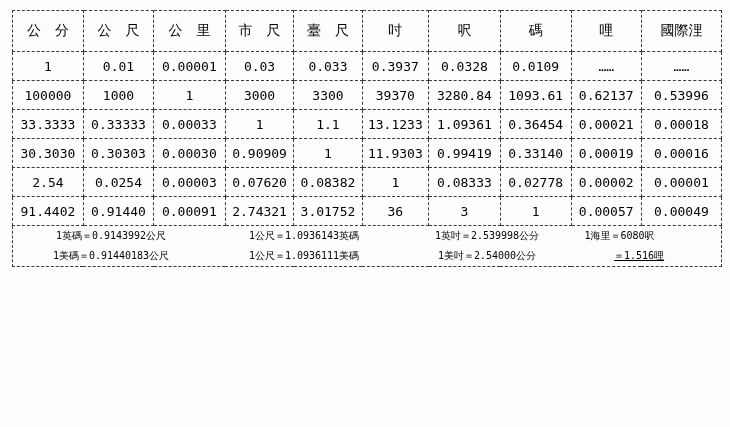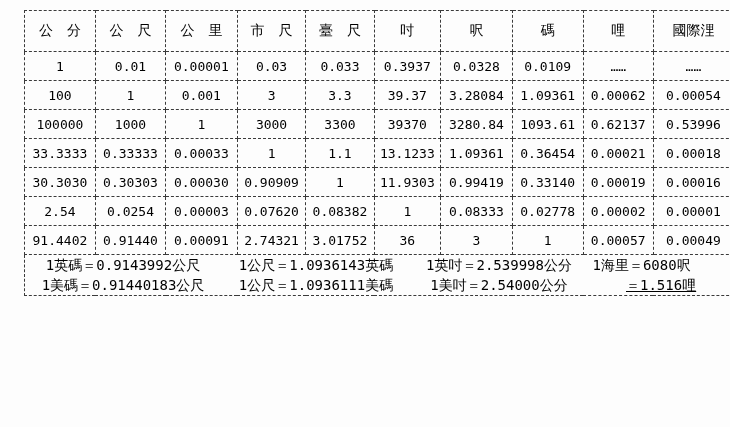--- a/index.html
+++ b/index.html
@@ -5,21 +5,21 @@
   * { box-sizing: border-box; }
   html, body { margin: 0; padding: 0; }
   body {
     width: 730px;
     height: 427px;
     background: #fdfdfd;
     color: #000;
     font-family: "DejaVu Sans Mono", "Liberation Mono", monospace;
     overflow: hidden;
   }
-  .sheet { padding: 10px 0 0 12px; margin-left: 12px; }
+  .sheet { padding: 10px 0 0 12px; }
 
   table.conv {
     border-collapse: collapse;
     width: 710px;
     table-layout: fixed;
   }
   table.conv th,
   table.conv td {
     border: 1px dashed #3a3a3a;
     text-align: center;
@@ -37,21 +37,21 @@
     height: 29px;
     font-size: 13px;
   }
   td.fncell {
     padding: 7px 0 9px 18px;
     text-align: left;
     height: auto;
   }
   .fnwrap { display: flex; }
   .fncol {
-    font-size: 14px;
+    font-size: 10px;
     line-height: 20px;
     white-space: nowrap;
   }
   .fncol:nth-child(1) { width: 196px; }
   .fncol:nth-child(2) { width: 190px; }
   .fncol:nth-child(3) { width: 176px; }
   .fncol:nth-child(4) { width: auto; }
   .fnline.indent { margin-left: 39px; text-decoration: underline; }
 </style>
 </head>
@@ -90,32 +90,20 @@
           <td>1</td>
           <td>0.01</td>
           <td>0.00001</td>
           <td>0.03</td>
           <td>0.033</td>
           <td>0.3937</td>
           <td>0.0328</td>
           <td>0.0109</td>
           <td>……</td>
           <td>……</td>
-        </tr>
-        <tr>
-          <td>100</td>
-          <td>1</td>
-          <td>0.001</td>
-          <td>3</td>
-          <td>3.3</td>
-          <td>39.37</td>
-          <td>3.28084</td>
-          <td>1.09361</td>
-          <td>0.00062</td>
-          <td>0.00054</td>
         </tr>
         <tr>
           <td>100000</td>
           <td>1000</td>
           <td>1</td>
           <td>3000</td>
           <td>3300</td>
           <td>39370</td>
           <td>3280.84</td>
           <td>1093.61</td>

